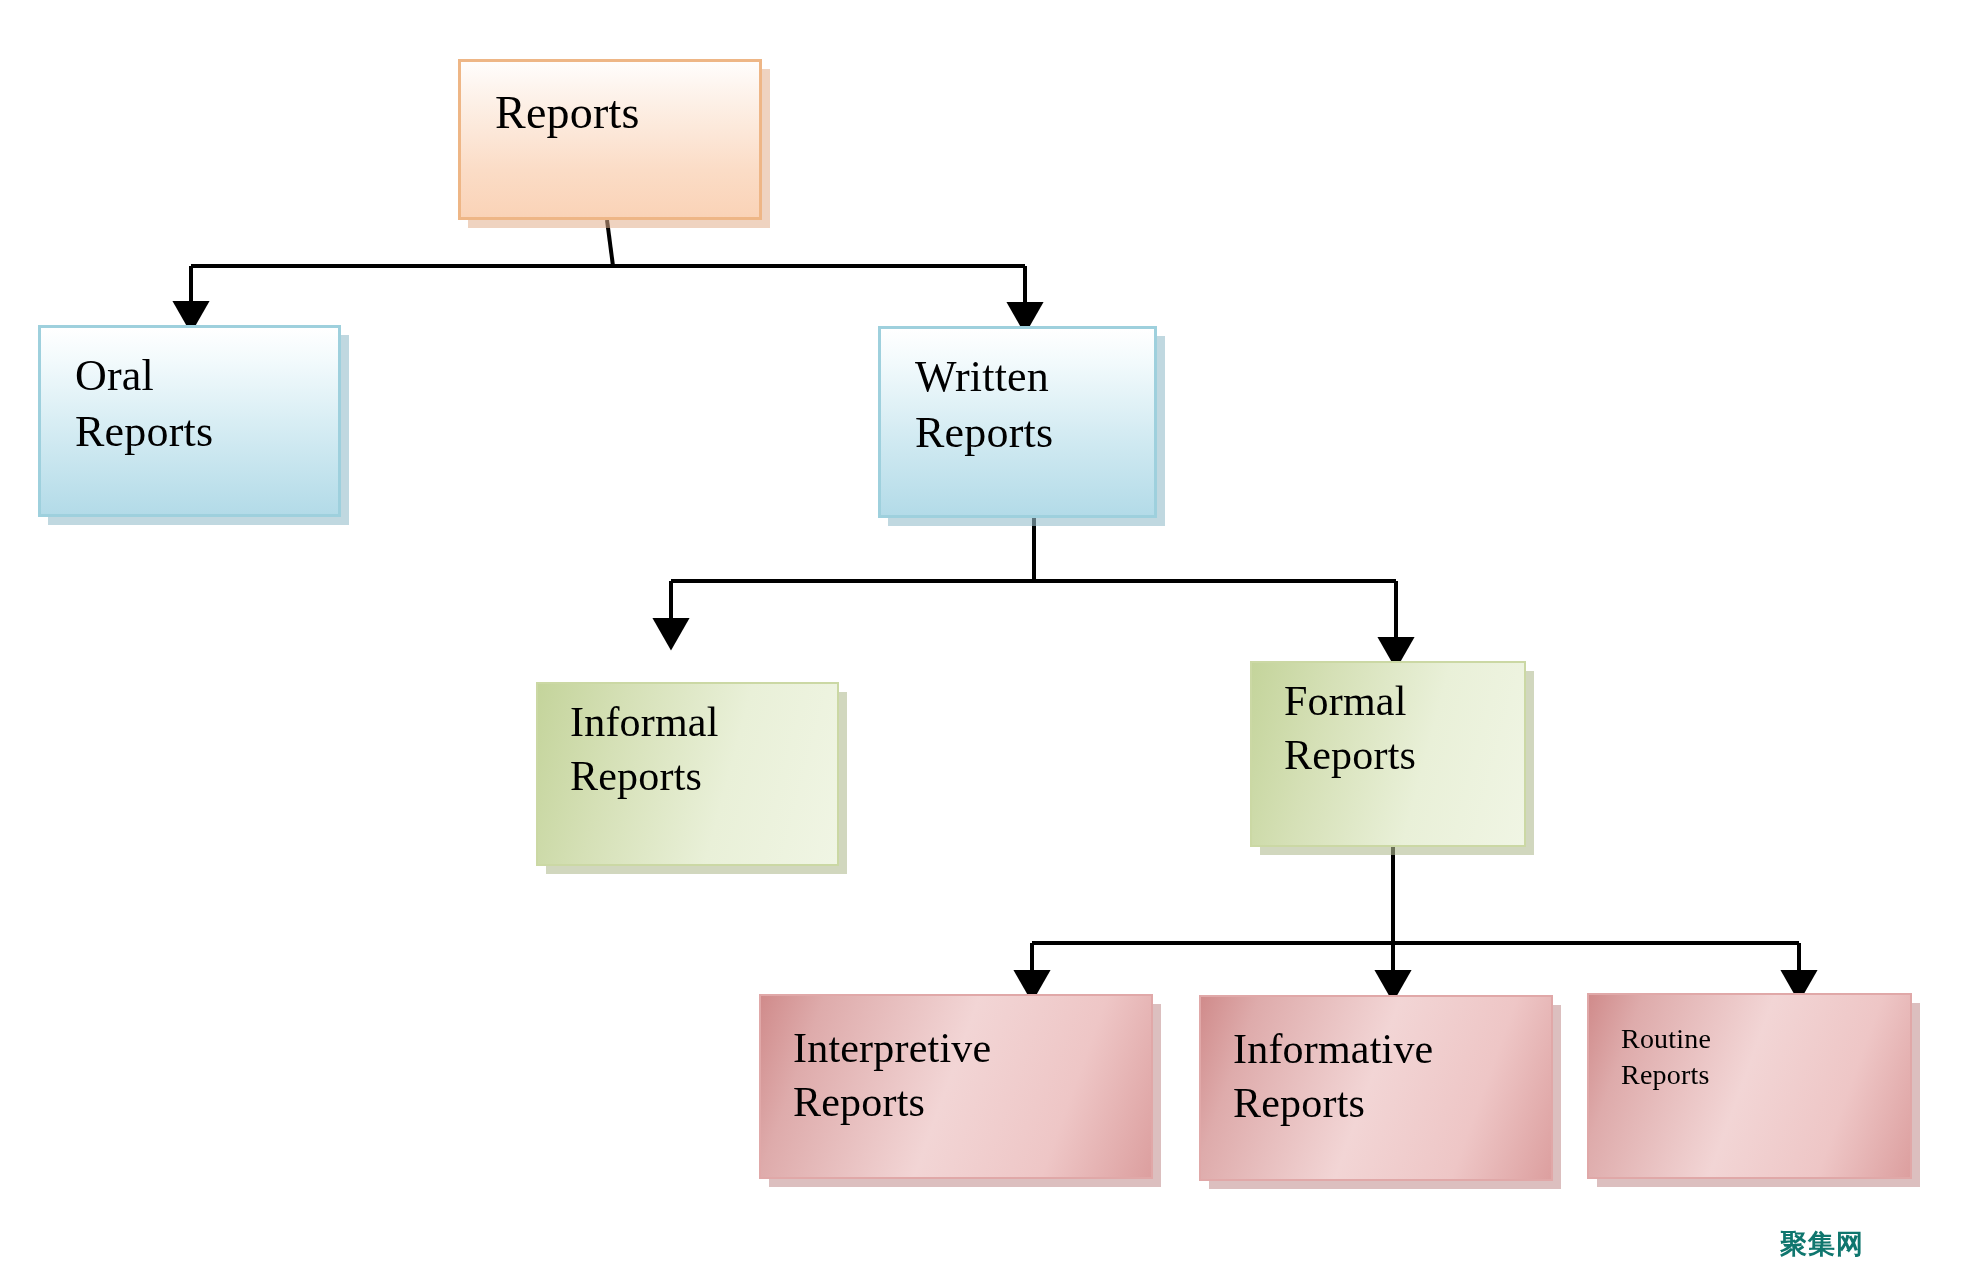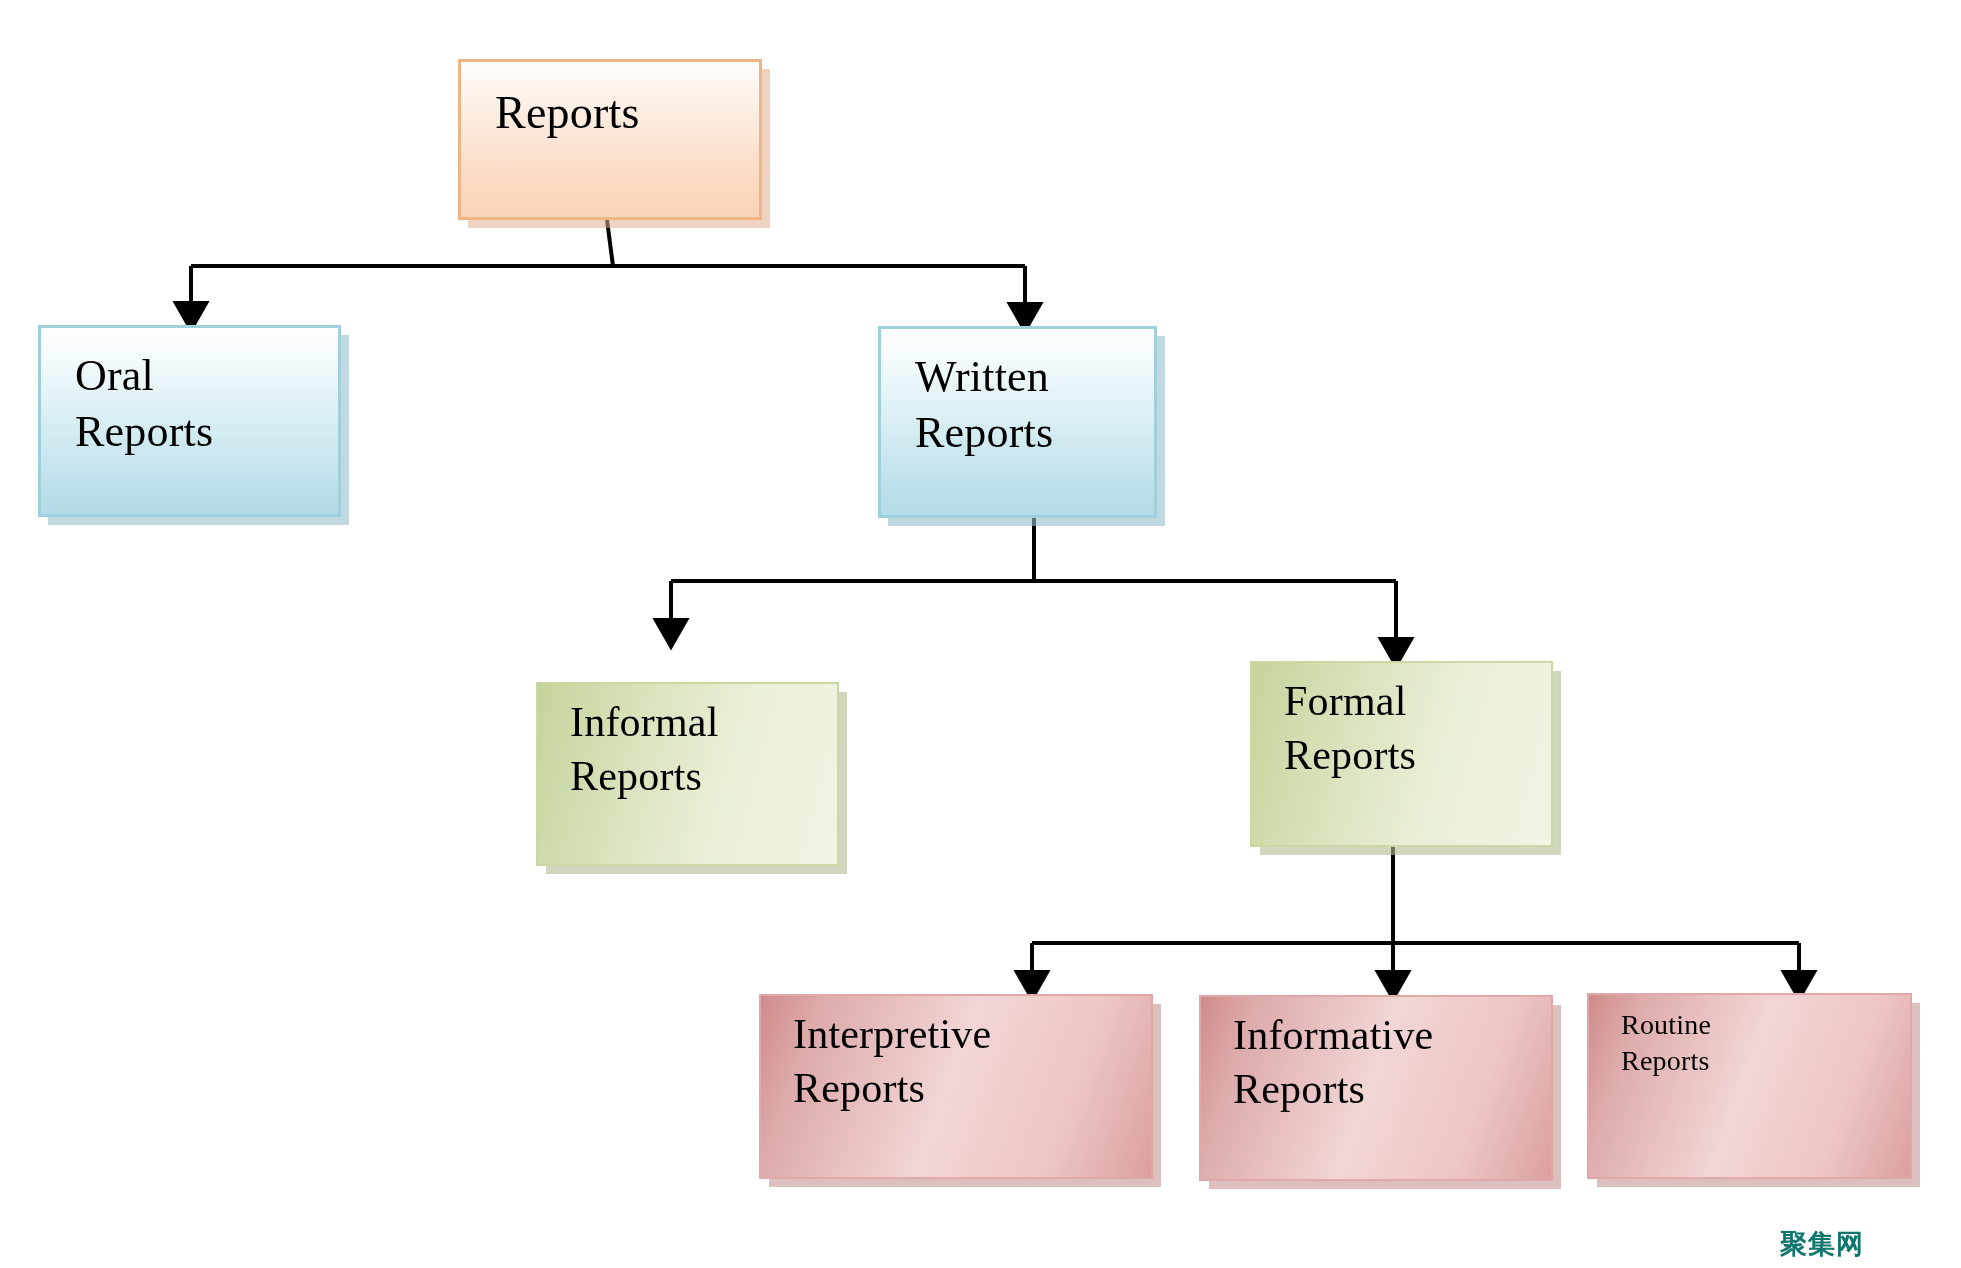--- a/index.html
+++ b/index.html
@@ -72,21 +72,21 @@
     padding-top: 12px;
     justify-content: flex-start;
   }
 
   
   .node-pink {
     border: 2px solid #e0a8a8;
     background: linear-gradient(110deg, #d08b8b 0%, #deabab 14%, #f2d5d5 48%, #eec6c6 76%, #dc9f9f 100%);
     box-shadow: 9px 9px 0 -1px rgba(197,148,148,0.60);
     padding-left: 32px;
-    padding-top: 12px;
+    padding-top: 26px;
     justify-content: flex-start;
   }
 
   .watermark {
     position: absolute;
     font-family: "DejaVu Sans", sans-serif;
     font-weight: bold;
     letter-spacing: 1px;
     user-select: none;
   }
@@ -168,21 +168,21 @@
   <div class="node node-blue" style="left:878px; top:326px; width:279px; height:192px; font-size:44px;">
     <span class="label">Written
 Reports</span>
   </div>
 
   <div class="node node-green" style="left:536px; top:642px; width:303px; height:184px; font-size:42px;margin-top:40px;">
     <span class="label">Informal
 Reports</span>
   </div>
 
-  <div class="node node-green" style="left:1250px; top:661px; width:303px; height:186px; font-size:42px;">
+  <div class="node node-green" style="left:1250px; top:661px; width:276px; height:186px; font-size:42px;">
     <span class="label">Formal
 Reports</span>
   </div>
 
   <div class="node node-pink" style="left:759px; top:994px; width:394px; height:185px; font-size:42px;">
     <span class="label">Interpretive
 Reports</span>
   </div>
 
   <div class="node node-pink" style="left:1199px; top:995px; width:354px; height:186px; font-size:42px;align-items:flex-end;">

